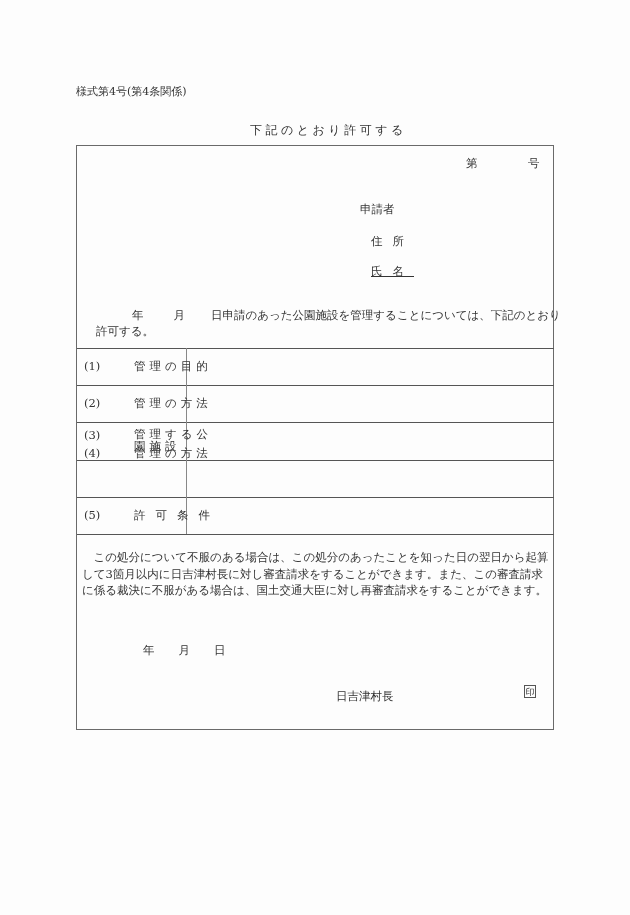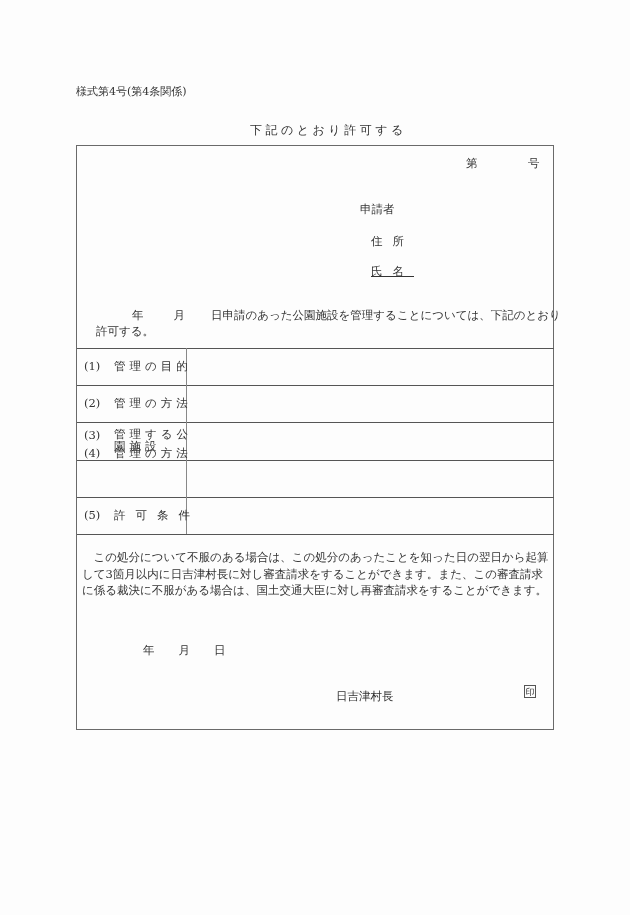--- a/index.html
+++ b/index.html
@@ -22,21 +22,21 @@
     #name-label { left: 371px; top: 264px; letter-spacing: 10px; text-decoration: underline; }
     #permit-text {
       position: absolute; left: 82px; top: 307px; width: 468px;
       line-height: 16px; white-space: normal; margin-left: 14px;
     }
     .ym-gap { display: inline-block; }
     .row-line { position: absolute; left: 77px; width: 477px; height: 0; border-top: 1.2px solid #555; }
     #col-divider { position: absolute; left: 186px; top: 348px; height: 186px; width: 0; border-left: 1.5px solid #888; }
     .row-label { position: absolute; left: 84px; white-space: nowrap; font-size: 11.5px; }
     .row-label .num { display: inline-block; width: 30px; }
-    .row-label .txt { letter-spacing: 4px; }
+    .row-label .txt { letter-spacing: 4px; margin-left: 20px; }
     .row-label.two-line .txt { display: inline-block; white-space: normal; width: 80px; line-height: 12px; vertical-align: top; }
     .row-value { position: absolute; left: 188px; width: 365px; }
     #notice-text {
       position: absolute; left: 82px; top: 549px; width: 468px;
       line-height: 16.5px; white-space: normal; text-indent: 1em;
     }
     #date-line { left: 143px; top: 643px; }
     #date-line span { display: inline-block; }
     #mayor-label { left: 336px; top: 689px; }
     #seal-icon {

